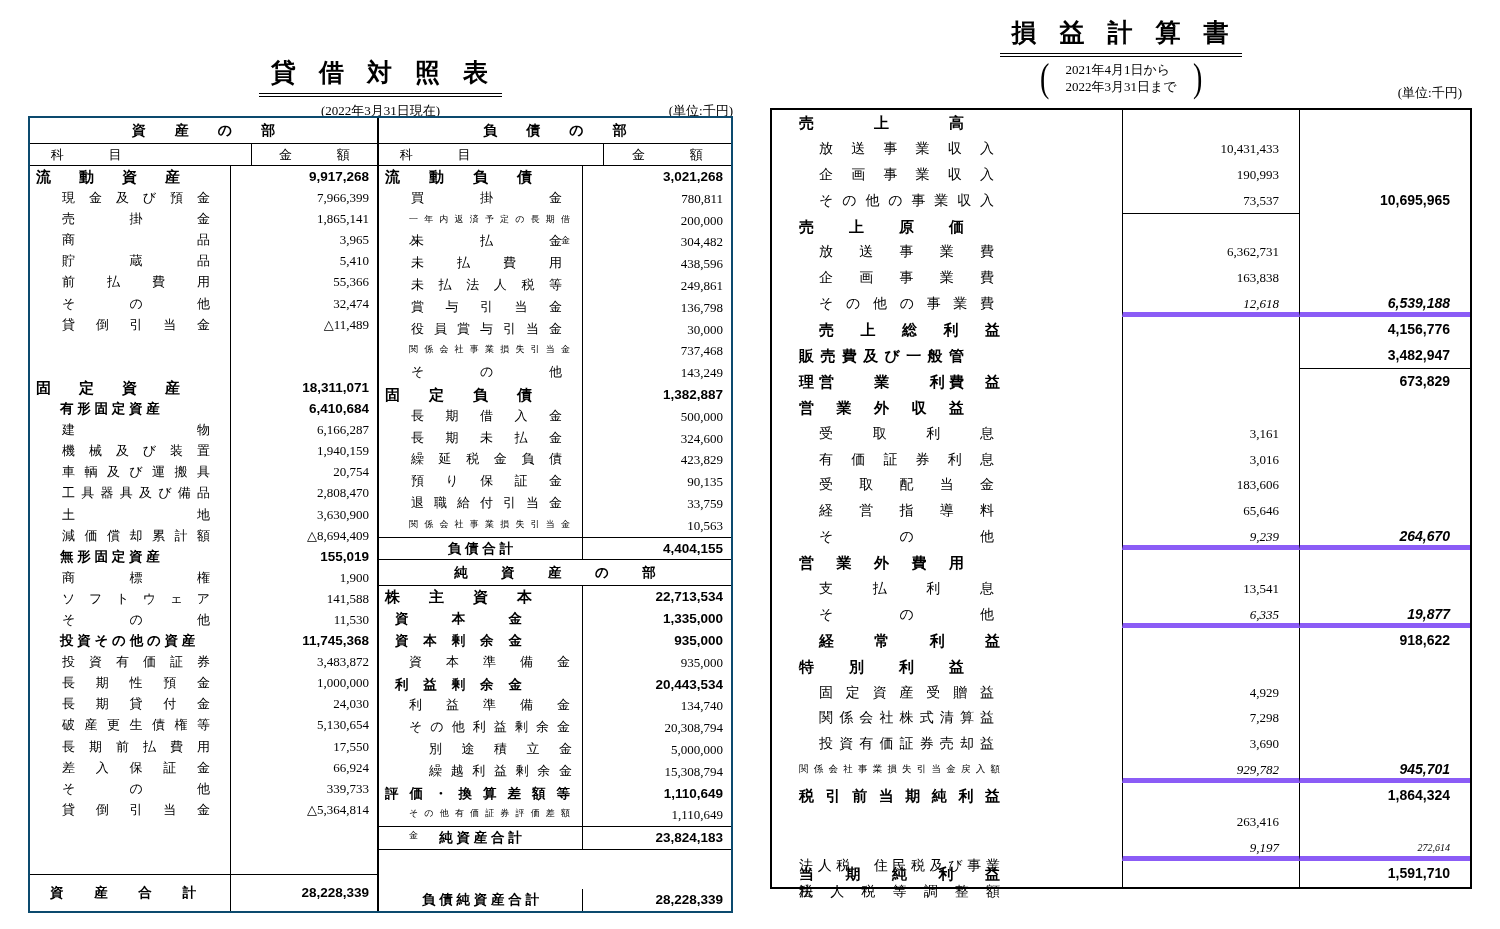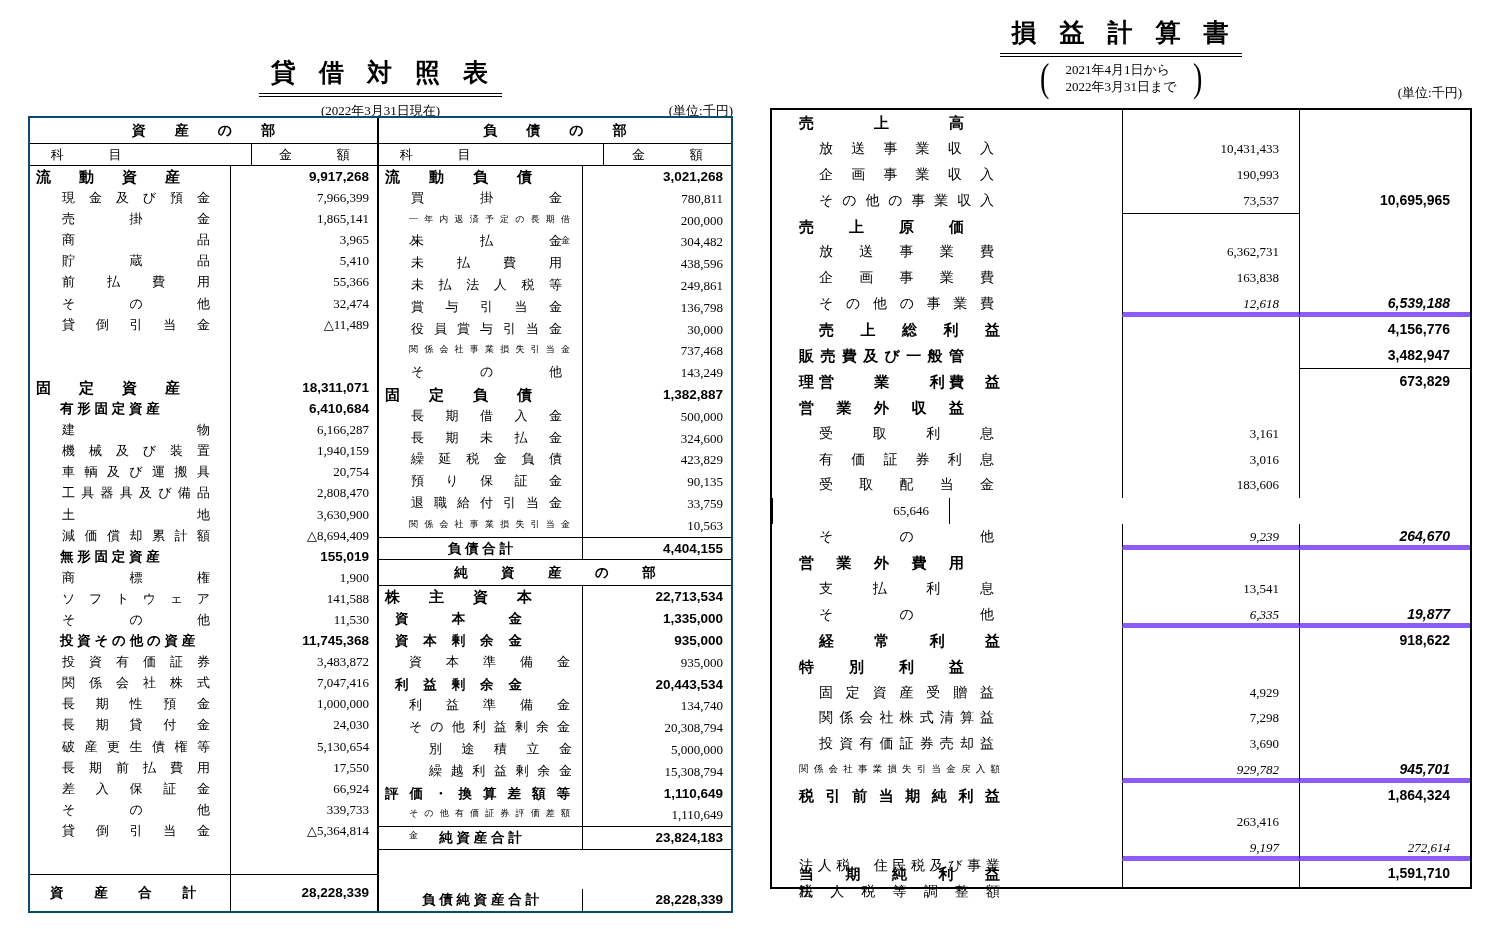--- a/index.html
+++ b/index.html
@@ -114,21 +114,21 @@
   [data-role="itemp"] .pl-name{padding-left:47px;padding-right:128px;text-align:justify;text-align-last:justify;}
   [data-role="profit"] .pl-name{padding-left:47px;padding-right:122px;font-weight:bold;font-size:15px;
      font-family:"Liberation Sans","DejaVu Sans",sans-serif;text-align:justify;text-align-last:justify;}
   [data-role="bigprofit"] .pl-name{padding-left:27px;padding-right:122px;font-weight:bold;font-size:15px;
      font-family:"Liberation Sans","DejaVu Sans",sans-serif;text-align:justify;text-align-last:justify;}
   [data-role="tax"] .pl-name{padding-left:27px;padding-right:122px;text-align:justify;text-align-last:justify;margin-top:44px;}
   [data-role="smallp"] .pl-name{font-size:9.5px;padding-left:27px;padding-right:122px;text-align:justify;text-align-last:justify;}
   [data-rule="sub"] .pl-sub{border-bottom:1px solid #000;}
   [data-rule="both"] .pl-sub,[data-rule="both"] .pl-total{border-bottom:5px solid #8b5cf6;font-style:italic;}
   [data-rule="total"] .pl-total{border-bottom:1px solid #000;}
-  [data-tn="1"] .pl-total{font-weight:normal;font-family:"Liberation Serif","DejaVu Serif",serif;font-size:13px;}
+  [data-tn="1"] .pl-total{font-weight:normal;font-family:"Liberation Serif","DejaVu Serif",serif;font-size:10px;}
 </style>
 </head>
 <body>
 
 <div class="page">
 
   <div class="sheet bs-block">
     <div class="sheet-title">
       <span class="t">貸 借 対 照 表</span>
     </div>
@@ -231,24 +231,20 @@
             <div class="name">そ の 他</div>
             <div class="val">11,530</div>
           </div>
           <div class="bs-row" data-role="subhead">
             <div class="name">投 資 そ の 他 の 資 産</div>
             <div class="val">11,745,368</div>
           </div>
           <div class="bs-row" data-role="item">
             <div class="name">投 資 有 価 証 券</div>
             <div class="val">3,483,872</div>
-          </div>
-          <div class="bs-row" data-role="item">
-            <div class="name">関 係 会 社 株 式</div>
-            <div class="val">7,047,416</div>
           </div>
           <div class="bs-row" data-role="item">
             <div class="name">長 期 性 預 金</div>
             <div class="val">1,000,000</div>
           </div>
           <div class="bs-row" data-role="item">
             <div class="name">長 期 貸 付 金</div>
             <div class="val">24,030</div>
           </div>
           <div class="bs-row" data-role="item">
@@ -500,20 +496,21 @@
           <div class="pl-name">有 価 証 券 利 息</div>
           <div class="pl-sub">3,016</div>
           <div class="pl-total"></div>
         </div>
         <div class="pl-row" data-role="itemp">
           <div class="pl-name">受 取 配 当 金</div>
           <div class="pl-sub">183,606</div>
           <div class="pl-total"></div>
         </div>
         <div class="pl-row" data-role="itemp">
+          <div class="pl-name">経 営 指 導 料</div>
           <div class="pl-sub">65,646</div>
           <div class="pl-total"></div>
         </div>
         <div class="pl-row" data-role="itemp" data-rule="both">
           <div class="pl-name">そ の 他</div>
           <div class="pl-sub">9,239</div>
           <div class="pl-total">264,670</div>
         </div>
         <div class="pl-row" data-role="header">
           <div class="pl-name">営 業 外 費 用</div>

